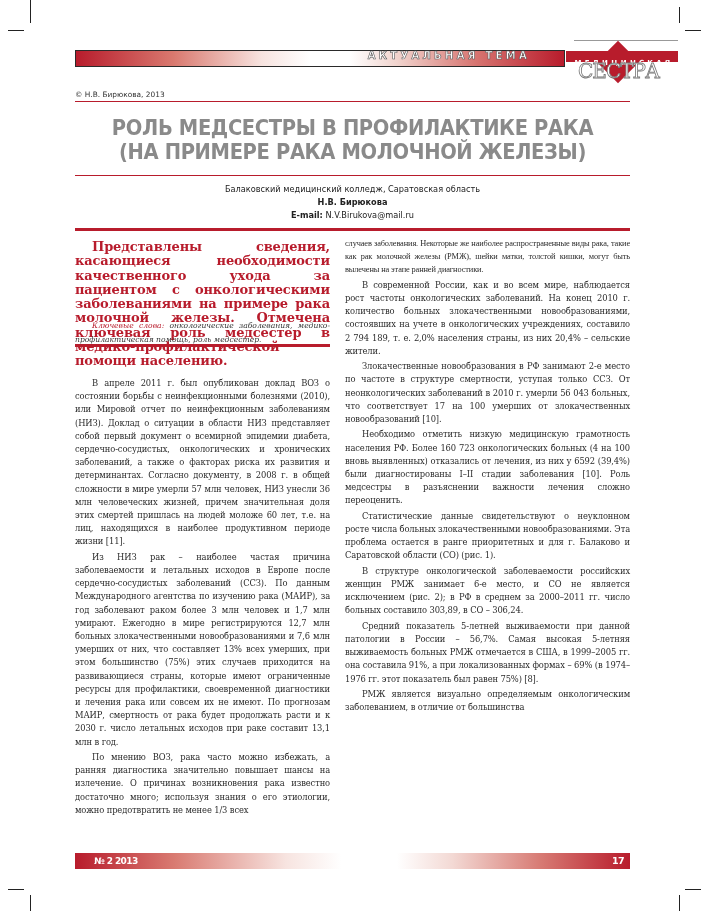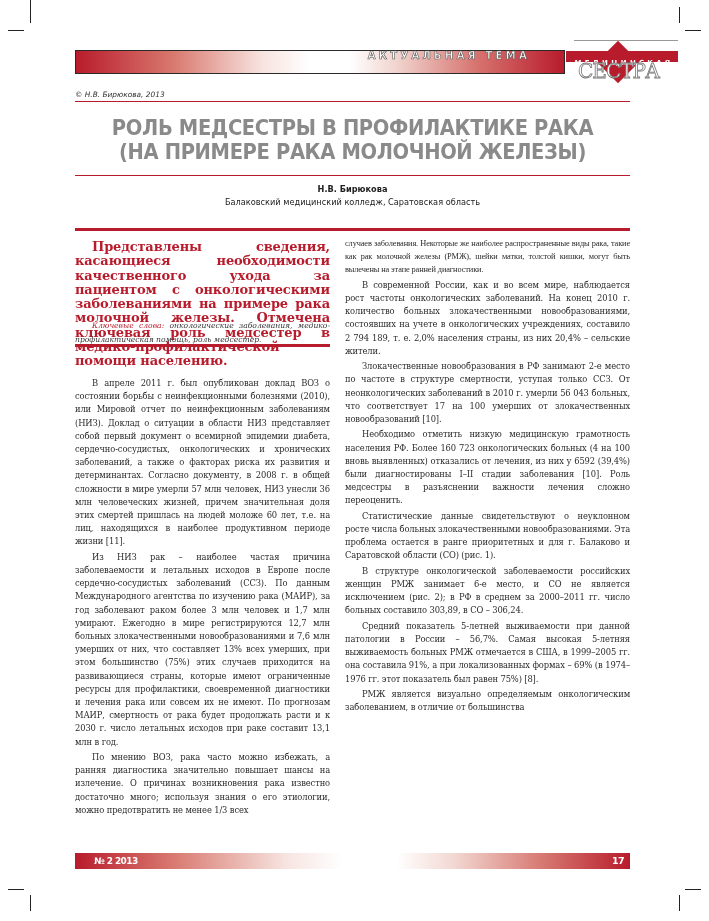--- a/index.html
+++ b/index.html
@@ -2,21 +2,21 @@
 <html><head>
 <meta charset="utf-8">
 <style>
   html, body { margin: 0; padding: 0; background: #ffffff; }
   body { width: 709px; height: 921px; position: relative; overflow: hidden;
          font-family: "DejaVu Serif", serif; color: #2b2b2b; }
   .abs { position: absolute; }
   .crop { position: absolute; background: #222; }
 
   
-  .topband { left: 75px; top: 50px; width: 490px; height: 24px; box-sizing: border-box;
+  .topband { left: 75px; top: 50px; width: 490px; height: 17px; box-sizing: border-box;
              border: 1px solid #2a2a2a;
              background: linear-gradient(to right, #b81c2c 0%, #d9796f 20%, #f7e3df 38%, #ffffff 48%, #ffffff 56%, #f0d2cc 66%, #d77470 82%, #b81c2c 100%); text-align: center; }
   .rubric { position: absolute; right: 34px; top: -2px; font-family: "DejaVu Sans", sans-serif;
             font-size: 10px; font-weight: bold; letter-spacing: 3.3px; color: #fff;
             -webkit-text-stroke: 0.6px #555; line-height: 13px; }
 
   
   .logo { left: 566px; top: 40px; width: 114px; height: 46px; }
   .logo-band { position: absolute; left: 0; top: 11px; width: 112px; height: 11px; background: #b81c2c; }
   .logo-diamond { position: absolute; left: 31px; top: 1px; width: 42px; height: 42px; }
@@ -24,21 +24,21 @@
                           background: #b81c2c; transform: rotate(45deg); }
   .logo-top { position: absolute; left: 8px; top: 0px; width: 104px; height: 1px; background: #999; }
   .logo-small { position: absolute; left: 4px; top: 18px; width: 108px; text-align: center;
                 font-family: "DejaVu Sans", sans-serif; font-size: 7px; font-weight: bold;
                 letter-spacing: 3.2px; color: #fff; line-height: 11px; z-index: 2; }
   .logo-big { position: absolute; left: 12px; top: 20px; width: 80px; text-align: center;
               font-family: "DejaVu Serif", serif; font-size: 20px; letter-spacing: -1px;
               color: #fff; -webkit-text-stroke: 0.8px #777; line-height: 22px; z-index: 2;
               transform: scaleY(1.05); }
 
-  .copyright { left: 75px; top: 90px; font-family: "DejaVu Sans", sans-serif; font-size: 7.4px; color: #333; font-style: italic; }
+  .copyright { left: 75px; top: 90px; font-family: "DejaVu Sans", sans-serif; font-size: 7.4px; color: #333; }
   .rule-thin { left: 75px; width: 555px; height: 1px; background: #b81c2c; }
   .rule-thick { height: 3px; background: #b81c2c; }
 
   .title { left: 75px; top: 116px; width: 555px; text-align: center;
            font-family: "DejaVu Sans", sans-serif; font-weight: bold; color: #8a8a8a;
            font-size: 21px; line-height: 24px; letter-spacing: -0.4px; transform: scaleX(0.93); transform-origin: center; }
   .author-block { left: 75px; top: 183px; width: 555px; text-align: center;
                   font-family: "DejaVu Sans", sans-serif; font-size: 8.2px; color: #222; line-height: 13px; }
   .author-block b { font-weight: bold; }
 
@@ -91,22 +91,23 @@
 <div class="abs copyright">© Н.В. Бирюкова, 2013</div>
 <div class="abs rule-thin" style="top:101px;"></div>
 
 <div class="abs title">
   <div>РОЛЬ МЕДСЕСТРЫ В ПРОФИЛАКТИКЕ РАКА</div>
   <div>(НА ПРИМЕРЕ РАКА МОЛОЧНОЙ ЖЕЛЕЗЫ)</div>
 </div>
 <div class="abs rule-thin" style="top:175px;"></div>
 
 <div class="abs author-block">
+  <div>Балаковский медицинский колледж, Саратовская область</div>
   <div><b>Н.В. Бирюкова</b></div>
-  <div>Балаковский медицинский колледж, Саратовская область</div>
+  <div><b>E-mail:</b> <span>N.V.Birukova@mail.ru</span></div>
 </div>
 <div class="abs rule-thick" style="left:75px;top:228px;width:555px;"></div>
 
 <div class="abs abstract">Представлены сведения, касающиеся необходимости качественного ухода за пациентом с онкологическими заболеваниями на примере рака молочной железы. Отмечена ключевая роль медсестер в медико-профилактической помощи населению.</div>
 <div class="abs keywords"><span class="kw-label">Ключевые слова:</span><span> онкологические заболевания, медико-профилактическая помощь, роль медсестер.</span></div>
 <div class="abs rule-thick" style="left:75px;top:344px;width:255px;"></div>
 
 <div class="abs col col-left">
   <p>В апреле 2011 г. был опубликован доклад ВОЗ о состоянии борьбы с неинфекционными болезнями (2010), или Мировой отчет по неинфекционным заболеваниям (НИЗ). Доклад о ситуации в области НИЗ представляет собой первый документ о всемирной эпидемии диабета, сердечно-сосудистых, онкологических и хронических заболеваний, а также о факторах риска их развития и детерминантах. Согласно документу, в 2008 г. в общей сложности в мире умерли 57 млн человек, НИЗ унесли 36 млн человеческих жизней, причем значительная доля этих смертей пришлась на людей моложе 60 лет, т.е. на лиц, находящихся в наиболее продуктивном периоде жизни [11].</p>
   <p>Из НИЗ рак – наиболее частая причина заболеваемости и летальных исходов в Европе после сердечно-сосудистых заболеваний (ССЗ). По данным Международного агентства по изучению рака (МАИР), за год заболевают раком более 3 млн человек и 1,7 млн умирают. Ежегодно в мире регистрируются 12,7 млн больных злокачественными новообразованиями и 7,6 млн умерших от них, что составляет 13% всех умерших, при этом большинство (75%) этих случаев приходится на развивающиеся страны, которые имеют ограниченные ресурсы для профилактики, своевременной диагностики и лечения рака или совсем их не имеют. По прогнозам МАИР, смертность от рака будет продолжать расти и к 2030 г. число летальных исходов при раке составит 13,1 млн в год.</p>

